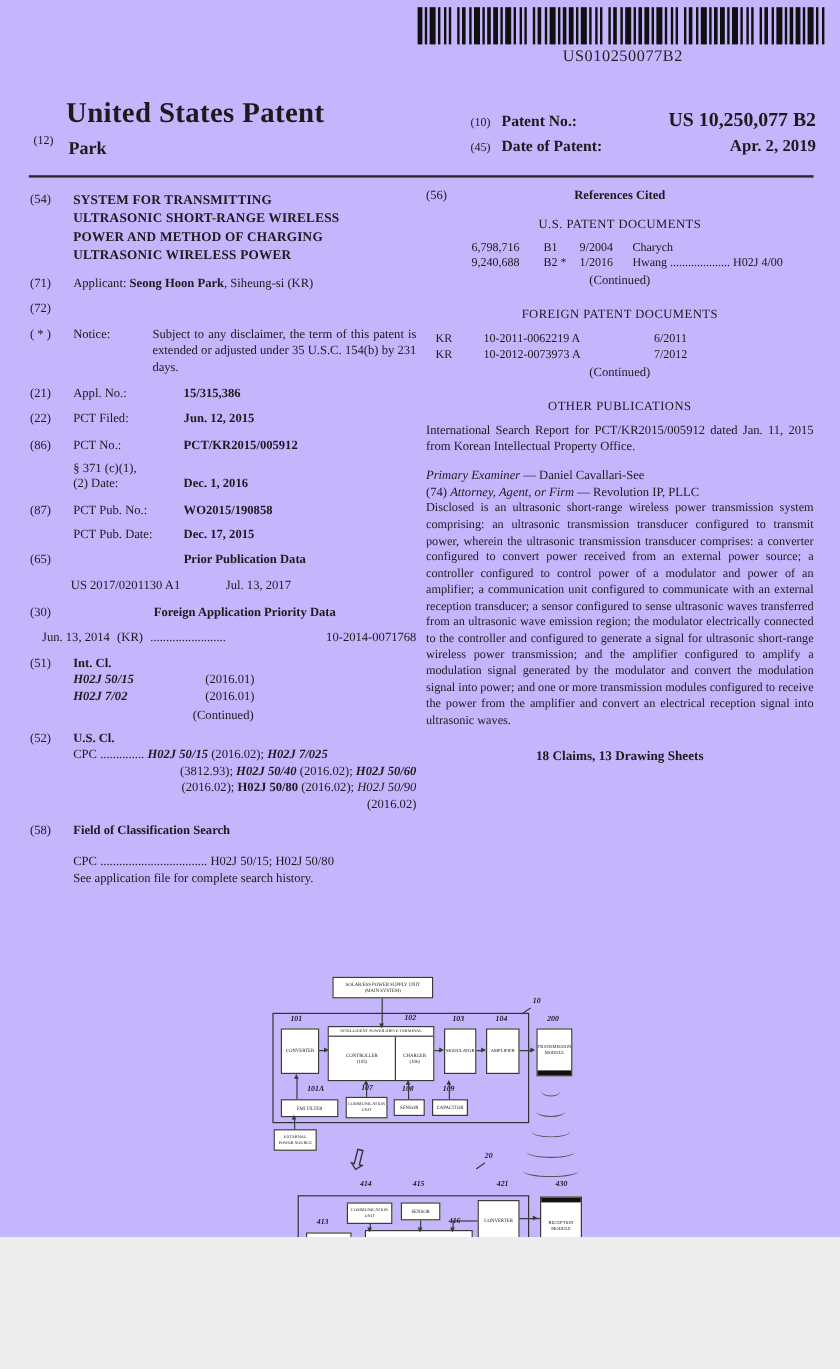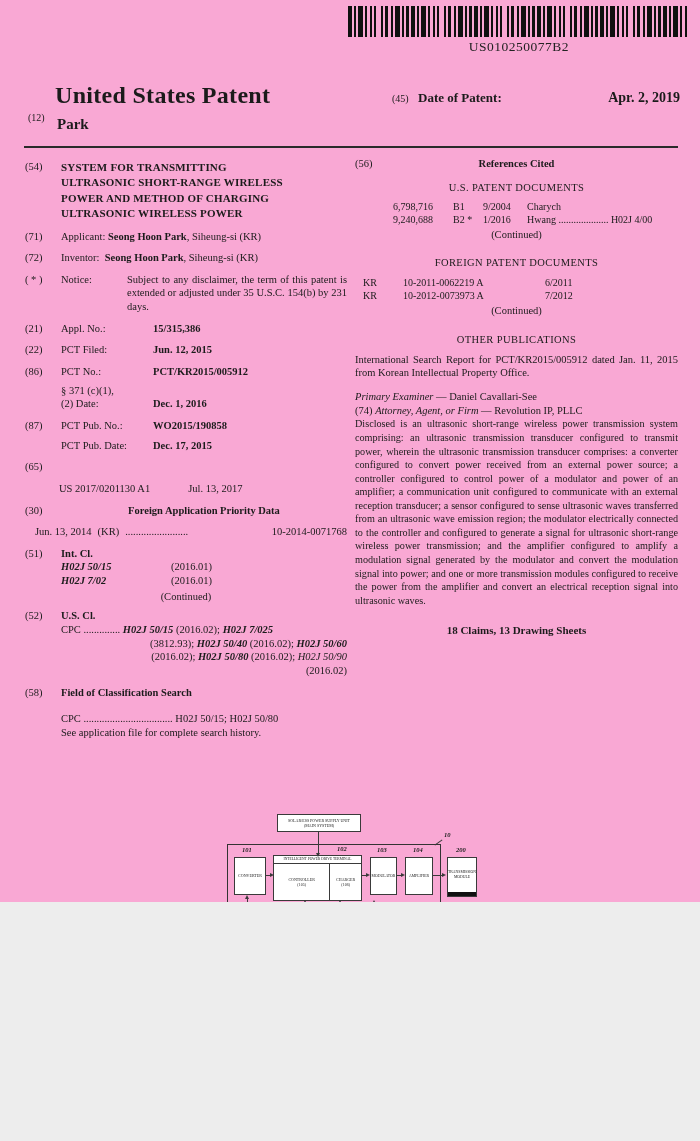--- a/index.html
+++ b/index.html
@@ -1,16 +1,16 @@
 <!DOCTYPE html>
 <html><head>
 <meta charset="utf-8">
 <style>
   html,body{margin:0;padding:0;background:#ededed;}
-  .page{position:relative;width:700px;height:902px;background:#f9a8d4;color:#1b1b1b;
+  .page{position:relative;width:700px;height:1031px;background:#c4b5fd;color:#1b1b1b;
         font-family:"Liberation Serif","DejaVu Serif",serif;overflow:hidden;}
   
   .barcode{position:absolute;left:348px;top:6px;width:342px;height:31px;display:flex;align-items:stretch;}
   .barcode div{flex:0 0 auto;}
   .barcode-text{position:absolute;left:348px;top:39px;width:342px;text-align:center;
                 font-size:13.5px;letter-spacing:.5px;color:#222;}
   
   .inid-sm{font-size:10px;}
   .h-inid12{position:absolute;left:28px;top:112px;}
   .h-office{position:absolute;left:55px;top:82px;font-size:24px;font-weight:bold;letter-spacing:.3px;}
@@ -215,39 +215,43 @@
       <div style="width: 3px; background: transparent;"></div>
       <div style="width: 2px; background: rgb(16, 16, 16);"></div>
     </div>
   <div class="barcode-text">US010250077B2</div>
 
   <div class="inid-sm h-inid12">(12)</div>
   <div class="h-office">United States Patent</div>
   <div class="h-surname">Park</div>
   <div class="h-right">
     <div class="h-row">
+      <span class="inid-sm">(10)</span>
+      <span class="lab">Patent No.:</span>
+      <span class="val big">US 10,250,077 B2</span>
+    </div>
+    <div class="h-row">
       <span class="inid-sm">(45)</span>
       <span class="lab">Date of Patent:</span>
       <span class="val date">Apr. 2, 2019</span>
     </div>
   </div>
   <div class="rule"></div>
 
   <div class="colL">
     <div class="item">
       <span>(54)</span>
       <span class="ptitle">SYSTEM FOR TRANSMITTING ULTRASONIC SHORT-RANGE WIRELESS POWER AND METHOD OF CHARGING ULTRASONIC WIRELESS POWER</span>
     </div>
     <div class="item">
       <span>(71)</span>
       <span><span>Applicant:</span>&nbsp;<span class="b">Seong Hoon Park</span><span>, Siheung-si (KR)</span></span>
     </div>
     <div class="item">
       <span>(72)</span>
-      <span><span>Inventor:</span>&nbsp;&nbsp;<span class="b">Seong Hoon Park</span><span>, Siheung-si (KR)</span></span>
     </div>
     <div class="item3n">
       <span>( * )</span>
       <span>Notice:</span>
       <span class="just">Subject to any disclaimer, the term of this patent is extended or adjusted under 35 U.S.C. 154(b) by 231 days.</span>
     </div>
     <div class="item3">
       <span>(21)</span>
       <span>Appl. No.:</span>
       <span class="b">15/315,386</span>
@@ -268,20 +272,21 @@
     </div>
     <div class="item3">
       <span>(87)</span>
       <span>PCT Pub. No.:</span>
       <span class="b">WO2015/190858</span>
       <span class="sub2" style="margin-top:6px">PCT Pub. Date:</span>
       <span class="b sub3" style="margin-top:6px">Dec. 17, 2015</span>
     </div>
     <div class="item">
       <span>(65)</span>
+      <span class="chead">Prior Publication Data</span>
     </div>
     <div class="pubrow">
       <span>US 2017/0201130 A1</span>
       <span class="gap"></span>
       <span>Jul. 13, 2017</span>
     </div>
     <div class="item" style="margin-top:8px">
       <span>(30)</span>
       <span class="chead">Foreign Application Priority Data</span>
     </div>
@@ -304,21 +309,21 @@
       <span>(2016.01)</span>
     </div>
     <div class="cont">(Continued)</div>
     <div class="item" style="margin-top:6px;margin-bottom:0">
       <span>(52)</span>
       <span class="b">U.S. Cl.</span>
     </div>
     <div class="cpcblock">
       <div><span>CPC .............. </span><span style="font-weight: bold; font-style: italic;">H02J 50/15</span><span> (2016.02); </span><span style="font-weight: bold; font-style: italic;">H02J 7/025</span></div>
       <div class="r"><span>(3812.93); </span><span style="font-weight: bold; font-style: italic;">H02J 50/40</span><span> (2016.02); </span><span style="font-weight: bold; font-style: italic;">H02J 50/60</span></div>
-      <div class="r"><span>(2016.02); </span><span style="font-weight: bold; font-style: italic;">H02J 50/80</span><span> (2016.02); </span><span style="font-weight: normal; font-style: italic;">H02J 50/90</span></div>
+      <div class="r"><span>(2016.02); </span><span style="font-weight: bold; ">H02J 50/80</span><span> (2016.02); </span><span style="font-weight: normal; font-style: italic;">H02J 50/90</span></div>
       <div class="r"><span>(2016.02)</span></div>
     </div>
     <div class="item" style="margin-top:8px;margin-bottom:13px">
       <span>(58)</span>
       <span class="b">Field of Classification Search</span>
     </div>
     <div style="margin-left:36px">CPC .................................. H02J 50/15; H02J 50/80</div>
     <div style="margin-left:36px">See application file for complete search history.</div>
   </div>
 

